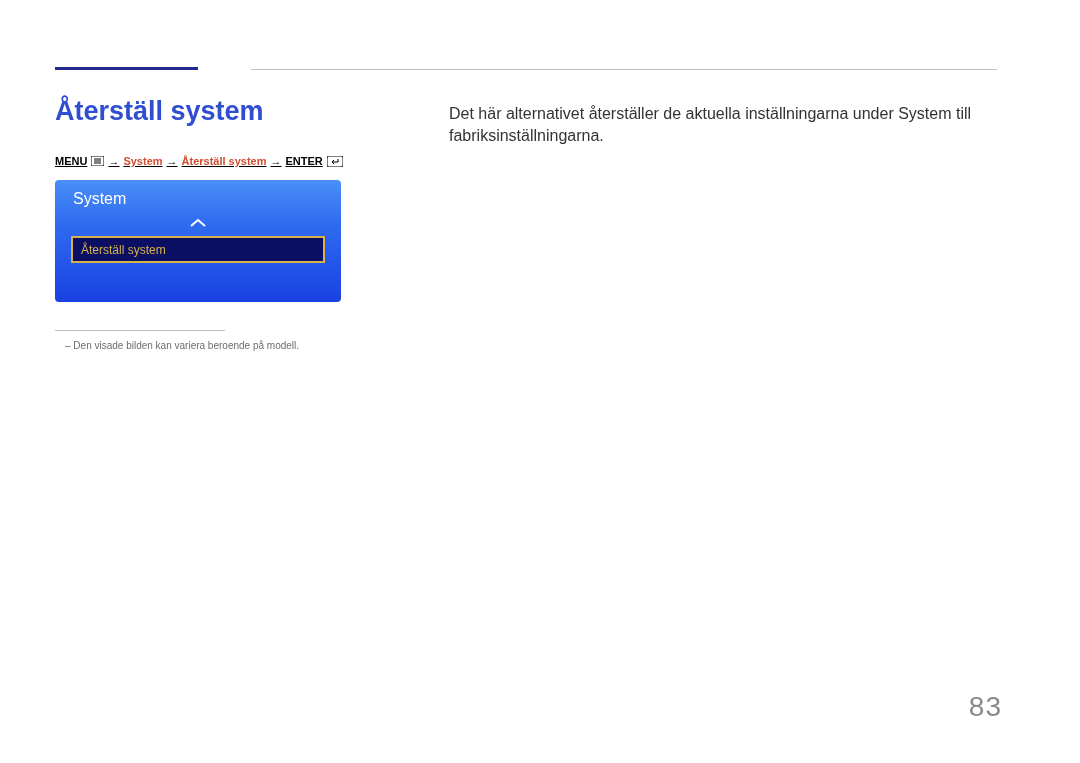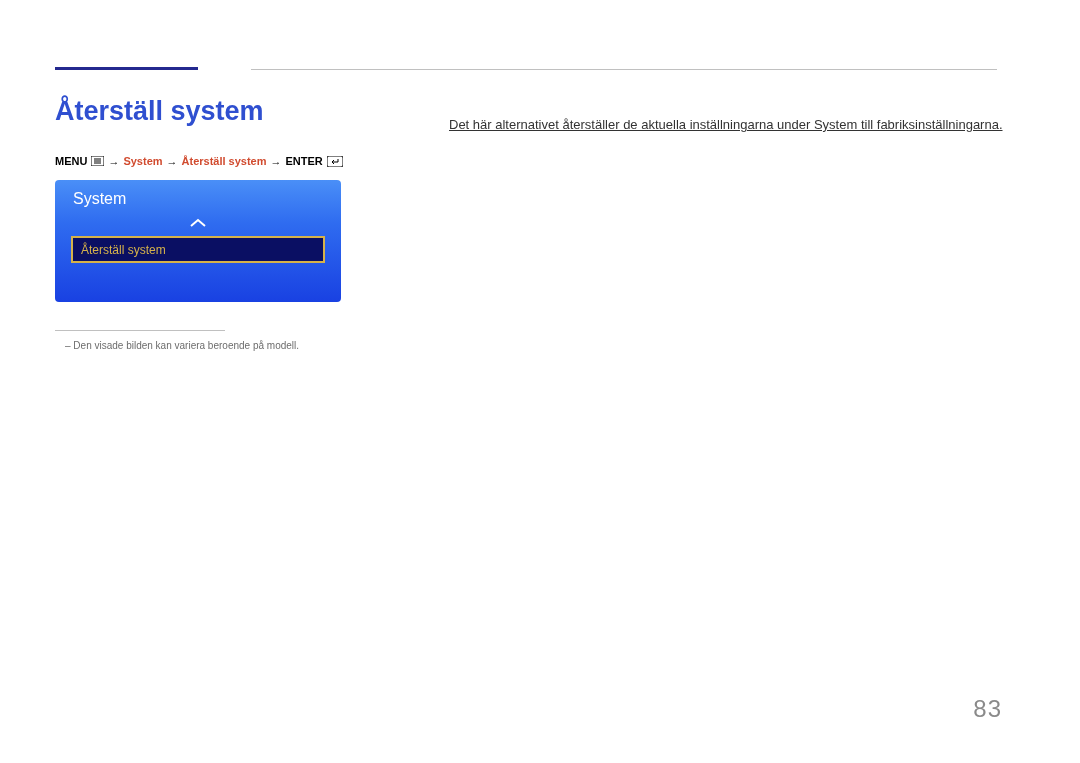--- a/index.html
+++ b/index.html
@@ -39,39 +39,39 @@
     top: 96px;
     left: 55px;
     font-size: 27px;
     font-weight: 600;
     color: #2f4fd0;
   }
 
   
   .description {
     position: absolute;
-    top: 116px;
+    top: 103px;
     left: 449px;
-    font-size: 13px;
+    font-size: 16px;
     color: #333;
     line-height: 1.4;
-    text-decoration: underline;
   }
 
   
   .breadcrumb {
     position: absolute;
     top: 155px;
     left: 55px;
     font-size: 11px;
     font-weight: bold;
     color: #000;
     display: flex;
     align-items: center;
     gap: 4px;
+    text-decoration: underline;
   }
   .breadcrumb .arrow { font-weight: normal; color:#000; }
   .breadcrumb .crumb-highlight { color: #d14b2f; font-weight: bold; }
 
   .menu-icon svg, .enter-icon svg { display:block; }
 
   
   .menu-panel {
     position: absolute;
     top: 180px;
@@ -127,21 +127,21 @@
   }
   .footnote::before {
     content: "– ";
   }
 
   
   .page-number {
     position: absolute;
     right: 78px;
     bottom: 40px;
-    font-size: 24px;
+    font-size: 28px;
     color: #8a8a8a;
     letter-spacing: 1px;
   }
 </style>
 </head>
 <body>
 
 <div class="top-accent"></div>
 <div class="top-divider"></div>
 

